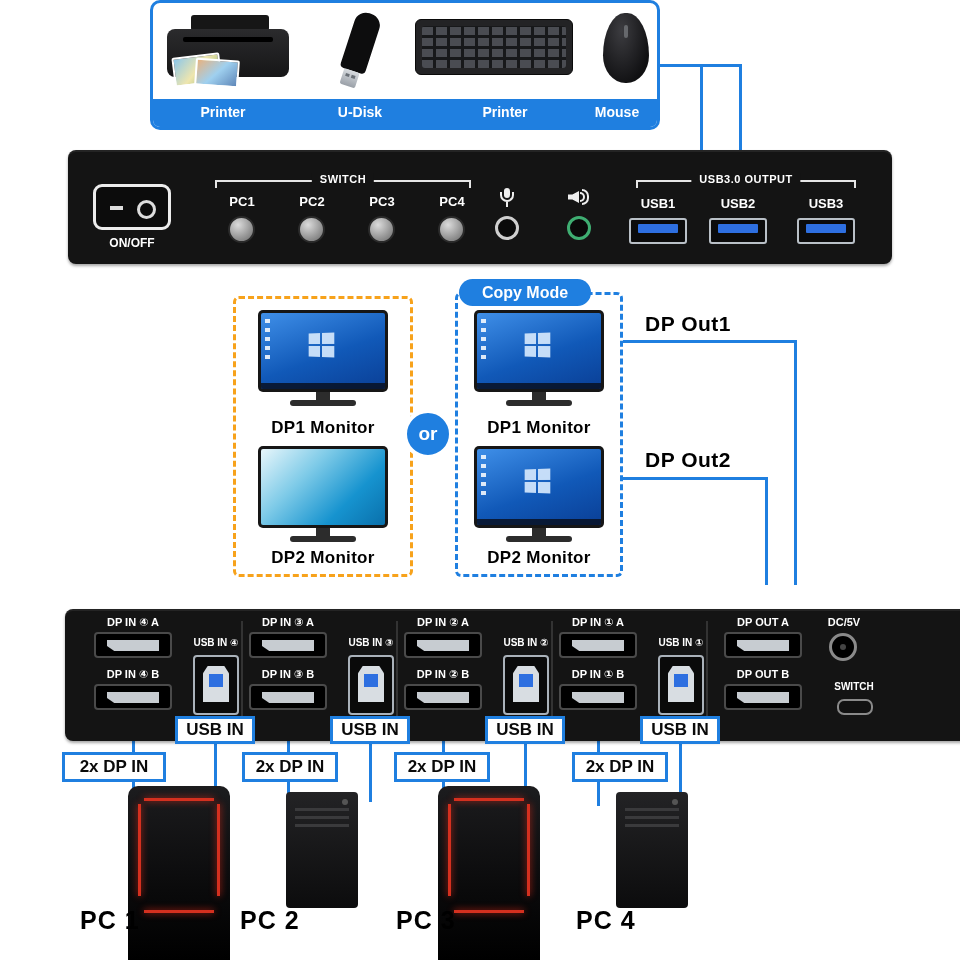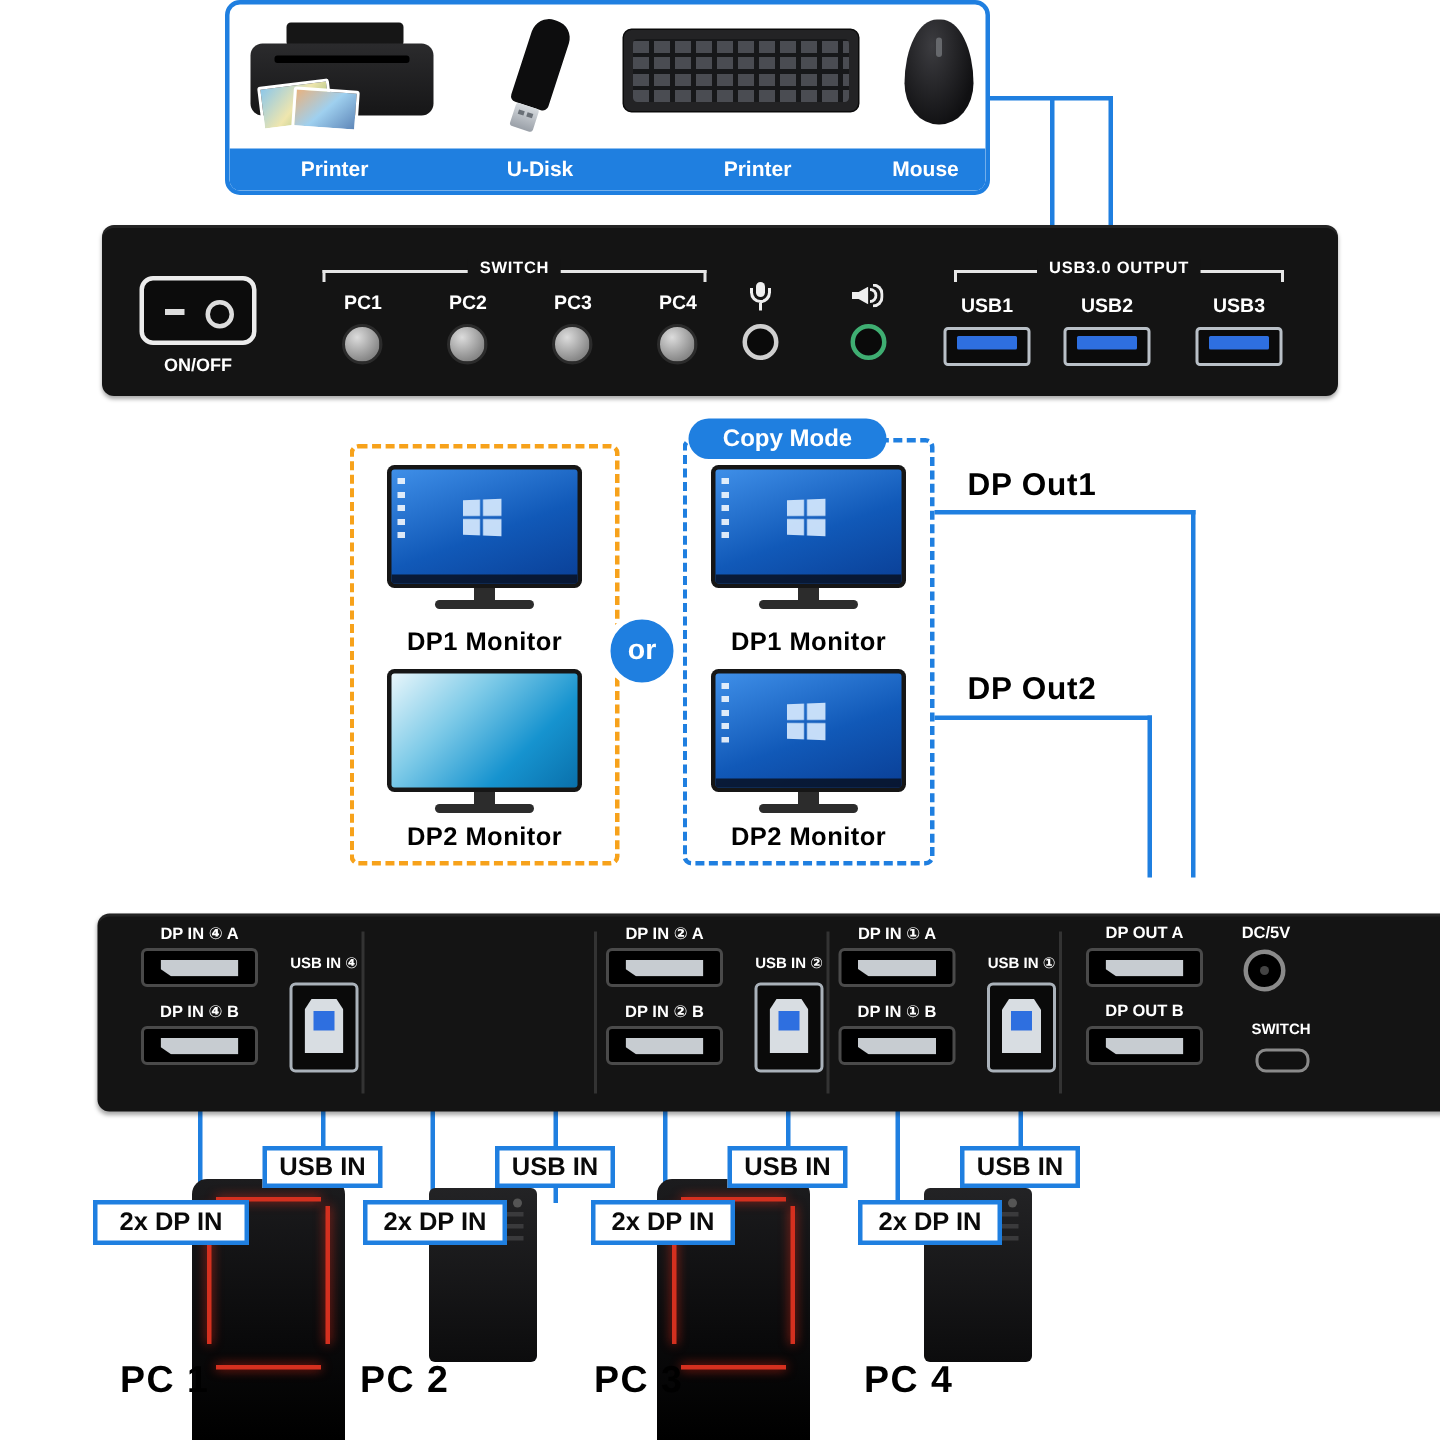--- a/index.html
+++ b/index.html
@@ -89,21 +89,21 @@
   .ticons{position:absolute;left:4px;top:4px;width:5px;height:42px;
           background:repeating-linear-gradient(0deg,rgba(255,255,255,.85) 0 4px,transparent 4px 9px);}
   .winlogo{position:absolute;left:38%;top:26%;width:26px;height:24px;display:grid;
            grid-template-columns:1fr 1fr;grid-template-rows:1fr 1fr;gap:2px;transform:perspective(60px) rotateY(-10deg);}
   .winlogo span{background:#cfe4fb;opacity:.95;}
   .taskbar{position:absolute;left:0;bottom:0;width:100%;height:6px;background:rgba(8,16,34,.85);}
   .mneck{width:14px;height:8px;background:#2c2c2c;margin:0 auto;}
   .mbase{width:66px;height:6px;background:#2c2c2c;border-radius:3px;margin:0 auto;}
   
   .tagbox{position:absolute;background:#fff;border:3px solid #1f7fe0;box-sizing:border-box;color:#0a0a0a;
-          font-weight:bold;font-size:17px;display:flex;align-items:center;justify-content:center;z-index:5;white-space:nowrap;margin-top:48px;}
+          font-weight:bold;font-size:17px;display:flex;align-items:center;justify-content:center;z-index:5;white-space:nowrap;}
   .tower-g{position:absolute;width:102px;background:linear-gradient(180deg,#1c1c1e,#0a0a0b 60%,#000);
            border-radius:10px 10px 0 0;z-index:4;}
   .tower-p{position:absolute;width:72px;background:linear-gradient(180deg,#232325,#0c0c0d);border-radius:4px;z-index:4;}
   .rs{position:absolute;background:#d4301f;box-shadow:0 0 7px rgba(255,45,25,.75);}
   .bay{position:absolute;left:9px;right:9px;height:3px;background:#3a3a3c;}
   .pbtn{position:absolute;right:10px;top:7px;width:6px;height:6px;border-radius:50%;background:#555;}
   .pclabel{position:absolute;font-weight:bold;font-size:25px;color:#000;letter-spacing:1px;z-index:5;}
 </style>
 </head>
 <body>
@@ -285,20 +285,35 @@
           <div class="inner"></div>
         </div>
       <div class="rlabel" style="left:100px;top:28px;width:62px;font-size:10px">USB IN ④</div>
       <div class="usbb" style="left:108px;top:46px">
           <div class="inner"></div>
           <div class="pin"></div>
         </div>
     </div>
     <div class="rdiv" style="left:176px"></div>
 
+    <div class="abs" style="left:175px;top:0;width:150px;height:132px">
+      <div class="rlabel" style="left:0;top:7px;width:96px">DP IN ③ A</div>
+      <div class="dpport" style="left:9px;top:23px">
+          <div class="inner"></div>
+        </div>
+      <div class="rlabel" style="left:0;top:59px;width:96px">DP IN ③ B</div>
+      <div class="dpport" style="left:9px;top:75px">
+          <div class="inner"></div>
+        </div>
+      <div class="rlabel" style="left:100px;top:28px;width:62px;font-size:10px">USB IN ③</div>
+      <div class="usbb" style="left:108px;top:46px">
+          <div class="inner"></div>
+          <div class="pin"></div>
+        </div>
+    </div>
     <div class="rdiv" style="left:331px"></div>
 
     <div class="abs" style="left:330px;top:0;width:150px;height:132px">
       <div class="rlabel" style="left:0;top:7px;width:96px">DP IN ② A</div>
       <div class="dpport" style="left:9px;top:23px">
           <div class="inner"></div>
         </div>
       <div class="rlabel" style="left:0;top:59px;width:96px">DP IN ② B</div>
       <div class="dpport" style="left:9px;top:75px">
           <div class="inner"></div>

